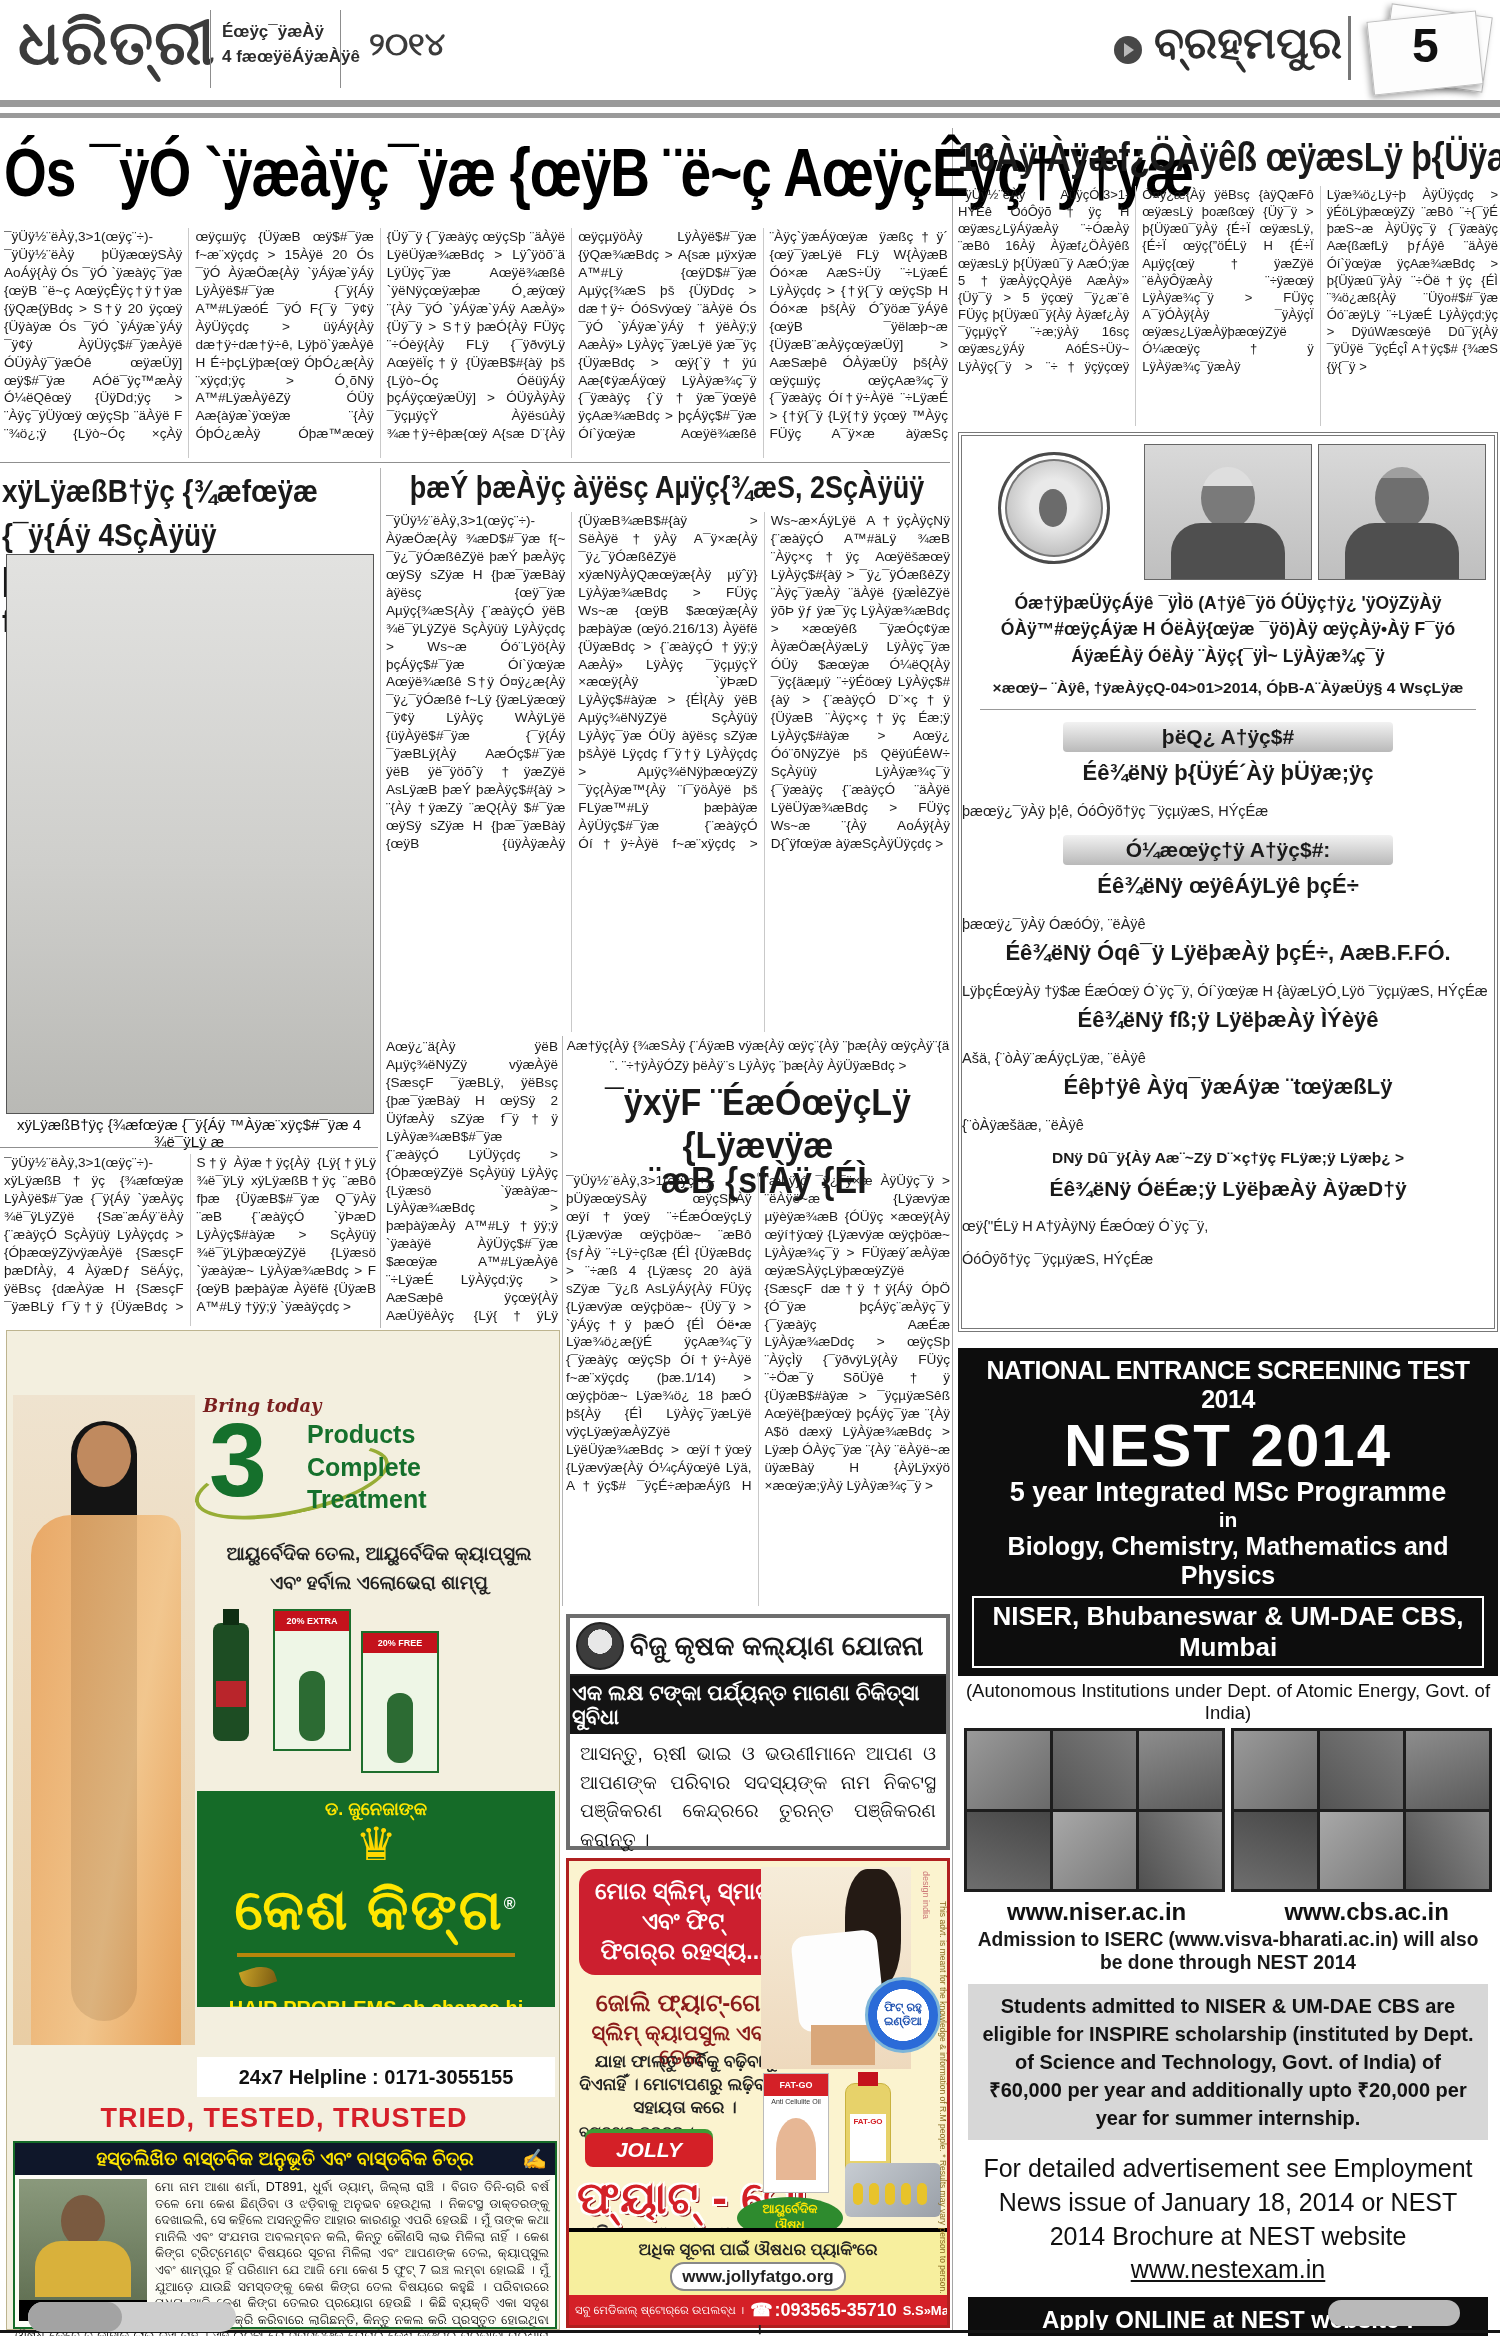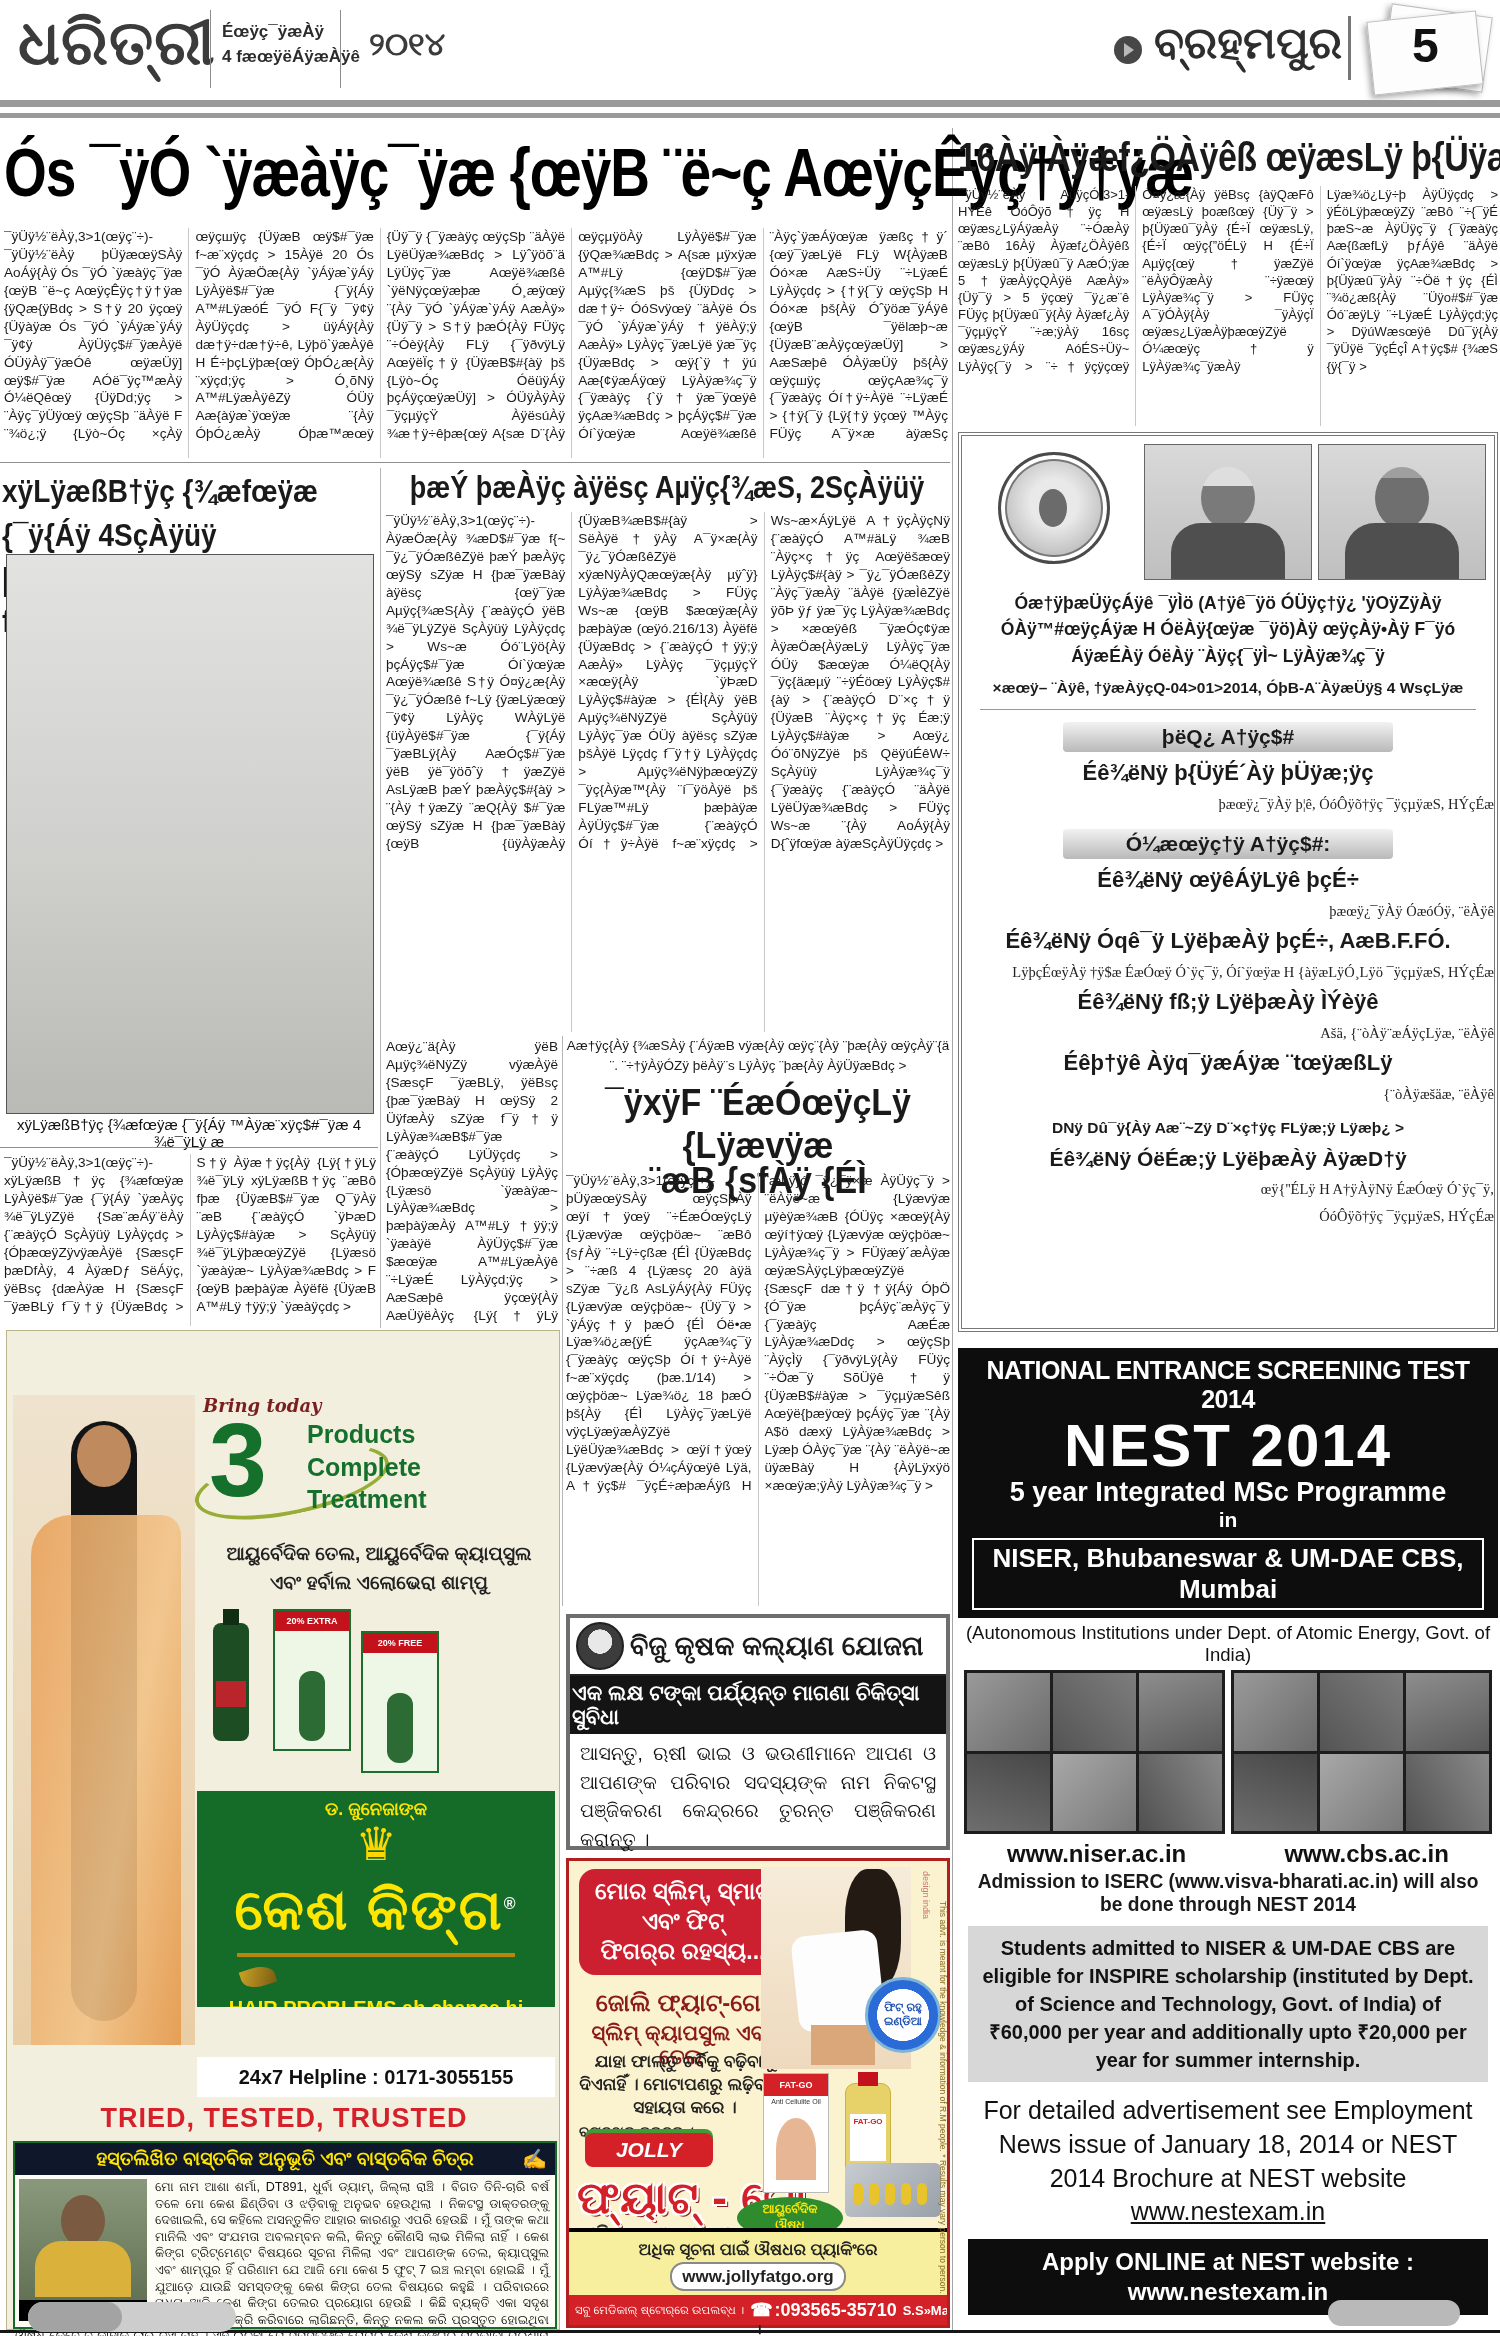--- a/index.html
+++ b/index.html
@@ -72,21 +72,21 @@
   .port .phead{position:absolute;left:56px;top:22px;width:54px;height:62px;border-radius:50%;background:#6f6f6f;}
   .port .pshou{position:absolute;left:26px;top:78px;width:114px;height:60px;border-radius:30px 30px 0 0;background:#4f4f4f;}
   .port.hair1 .phead{background:linear-gradient(#dedede 0 30%,#7a7a7a 30%);}
   .port.hair2 .phead{background:linear-gradient(#9f9f9f 0 18%,#6f6f6f 18%);}
   .ob-intro{font-size:17.5px;font-weight:bold;text-align:center;line-height:1.5;margin-top:4px;}
   .ob-venue{font-size:15.5px;font-weight:bold;text-align:center;margin-top:10px;}
   .ob-hr{height:1px;background:#999;margin:12px 18px;}
   .ob-bar{margin:10px auto 6px;width:62%;text-align:center;font-size:21px;font-weight:bold;
           background:linear-gradient(#f2f2f2,#b9b9b9);border-radius:4px;padding:3px 0;}
   .ob-name{font-size:22px;font-weight:bold;text-align:center;margin-top:8px;}
-  .ob-sub{font-size:14.5px;text-align:right;margin-top:10px;color:#222;font-family:Liberation Serif, serif;}
+  .ob-sub{font-size:14.5px;text-align:left;margin-top:17px;color:#222;}
   .ob-invite{font-size:15.5px;font-weight:bold;text-align:center;margin-top:16px;}
   .ob-org{font-size:21px;font-weight:bold;text-align:center;margin-top:10px;}
 
   
   .nest{left:958px;top:1348px;width:540px;height:984px;box-sizing:border-box;background:#fff;}
   .n-black1{background:#0d0d0d;color:#fff;text-align:center;padding:8px 4px 6px;}
   .n-l1{font-size:25px;font-weight:bold;letter-spacing:-.5px;}
   .n-l2{font-size:60px;font-weight:bold;letter-spacing:2px;line-height:1.05;}
   .n-l3{font-size:27px;font-weight:bold;}
   .n-l4{font-size:21px;font-weight:bold;}
@@ -350,20 +350,21 @@
     <div class="ob-sub">œÿ{''ÉLÿ H A†ÿÀÿNÿ ÉæÓœÿ Ó`ÿç¯ÿ,</div>
     <div class="ob-sub">ÓóÔÿõ†ÿç ¯ÿçµÿæS, HÝçÉæ</div>
   </div>
 
   <div class="abs nest">
     <div class="n-black1">
       <div class="n-l1">NATIONAL ENTRANCE SCREENING TEST 2014</div>
       <div class="n-l2">NEST 2014</div>
       <div class="n-l3">5 year Integrated MSc Programme</div>
       <div class="n-l4">in</div>
+      <div class="n-l5">Biology, Chemistry, Mathematics and Physics</div>
       <div class="n-inst">NISER, Bhubaneswar &amp; UM-DAE CBS, Mumbai</div>
     </div>
     <div class="n-auto">(Autonomous Institutions under Dept. of Atomic Energy, Govt. of India)</div>
     <div class="n-collage-row">
       <div class="collage">
         <div class="tile"></div>
           <div class="tile"></div>
           <div class="tile"></div>
         <div class="tile"></div>
           <div class="tile"></div>

